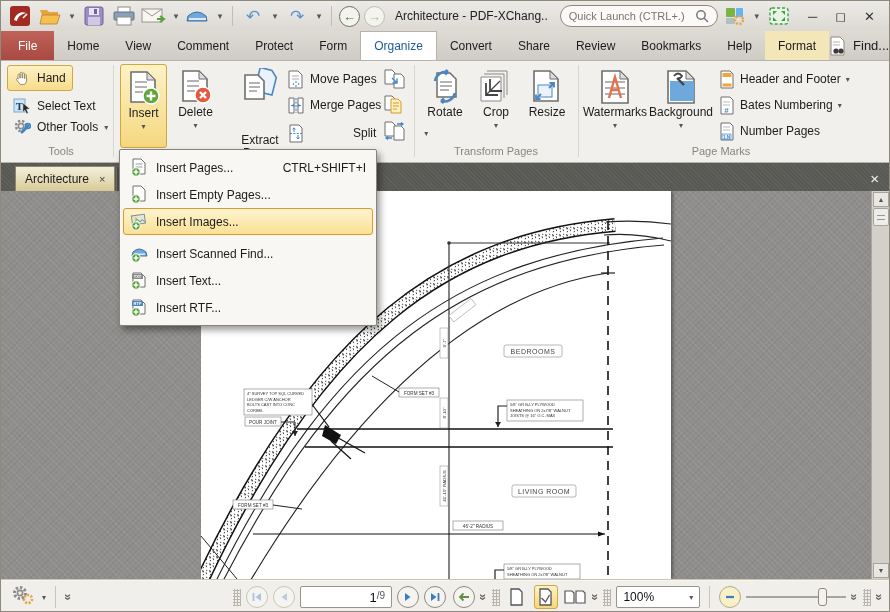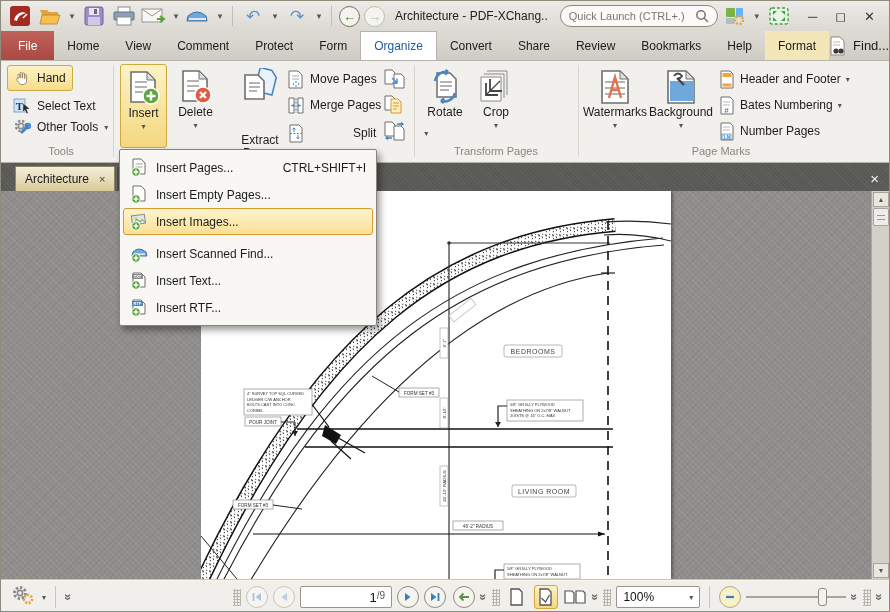--- a/index.html
+++ b/index.html
@@ -350,20 +350,31 @@
             <path d="M3 8 h20 v24 H3 Z" fill="#fff" stroke="#8a8a8a"></path>
             <path d="M6 5 h20 v24" fill="none" stroke="#8a8a8a"></path>
             <path d="M9 2 h20 v24" fill="none" stroke="#8a8a8a"></path>
             <path d="M8 14 v12 h12 M12 10 v12 h12 l-2 0" fill="none" stroke="#444" stroke-width="1.8"></path>
             <path d="M8 26 L22 12" stroke="#444" stroke-width="1.2"></path>
           </svg>
         </span>
       <span>Crop</span>
       <span class="car">▾</span>
     </div>
+    <div class="bigbtn" style="left:521px;width:50px;">
+      <span class="ic">
+          <svg width="34" height="36">
+            <path d="M4 2 h16 l8 8 v22 H4 Z" fill="#fff" stroke="#6e6e6e" stroke-width="1.6"></path>
+            <path d="M20 2 l8 8 h-8 Z" fill="#dedede" stroke="#6e6e6e"></path>
+            <rect x="8" y="16" width="14" height="12" fill="#eaf2fb" stroke="#4a86c0"></rect>
+            <path d="M19 19 l5 -5 m-4.5 0 h4.5 v4.5 M11 25 l-5 5 m4.5 0 H6 v-4.5" stroke="#4a86c0" stroke-width="1.8" fill="none"></path>
+          </svg>
+        </span>
+      <span>Resize</span>
+    </div>
     <div class="grouplabel" style="left:430px;width:130px;">Transform Pages</div>
     <div class="rgsep" style="left:577px;"></div>
 
     <div class="bigbtn" style="left:583px;width:62px;">
       <span class="ic">
           <svg width="32" height="36">
             <path d="M3 2 h18 l8 8 v24 H3 Z" fill="#fff" stroke="#6e6e6e" stroke-width="1.6"></path>
             <path d="M21 2 l8 8 h-8 Z" fill="#dedede" stroke="#6e6e6e"></path>
             <path d="M6 13h20M6 19h20M6 25h20" stroke="#9b9b9b" stroke-width="1.4"></path>
             <path d="M10 29 L16 8 L22 29 M12.5 21 h7" stroke="#e4724f" stroke-width="2.4" fill="none"></path>

